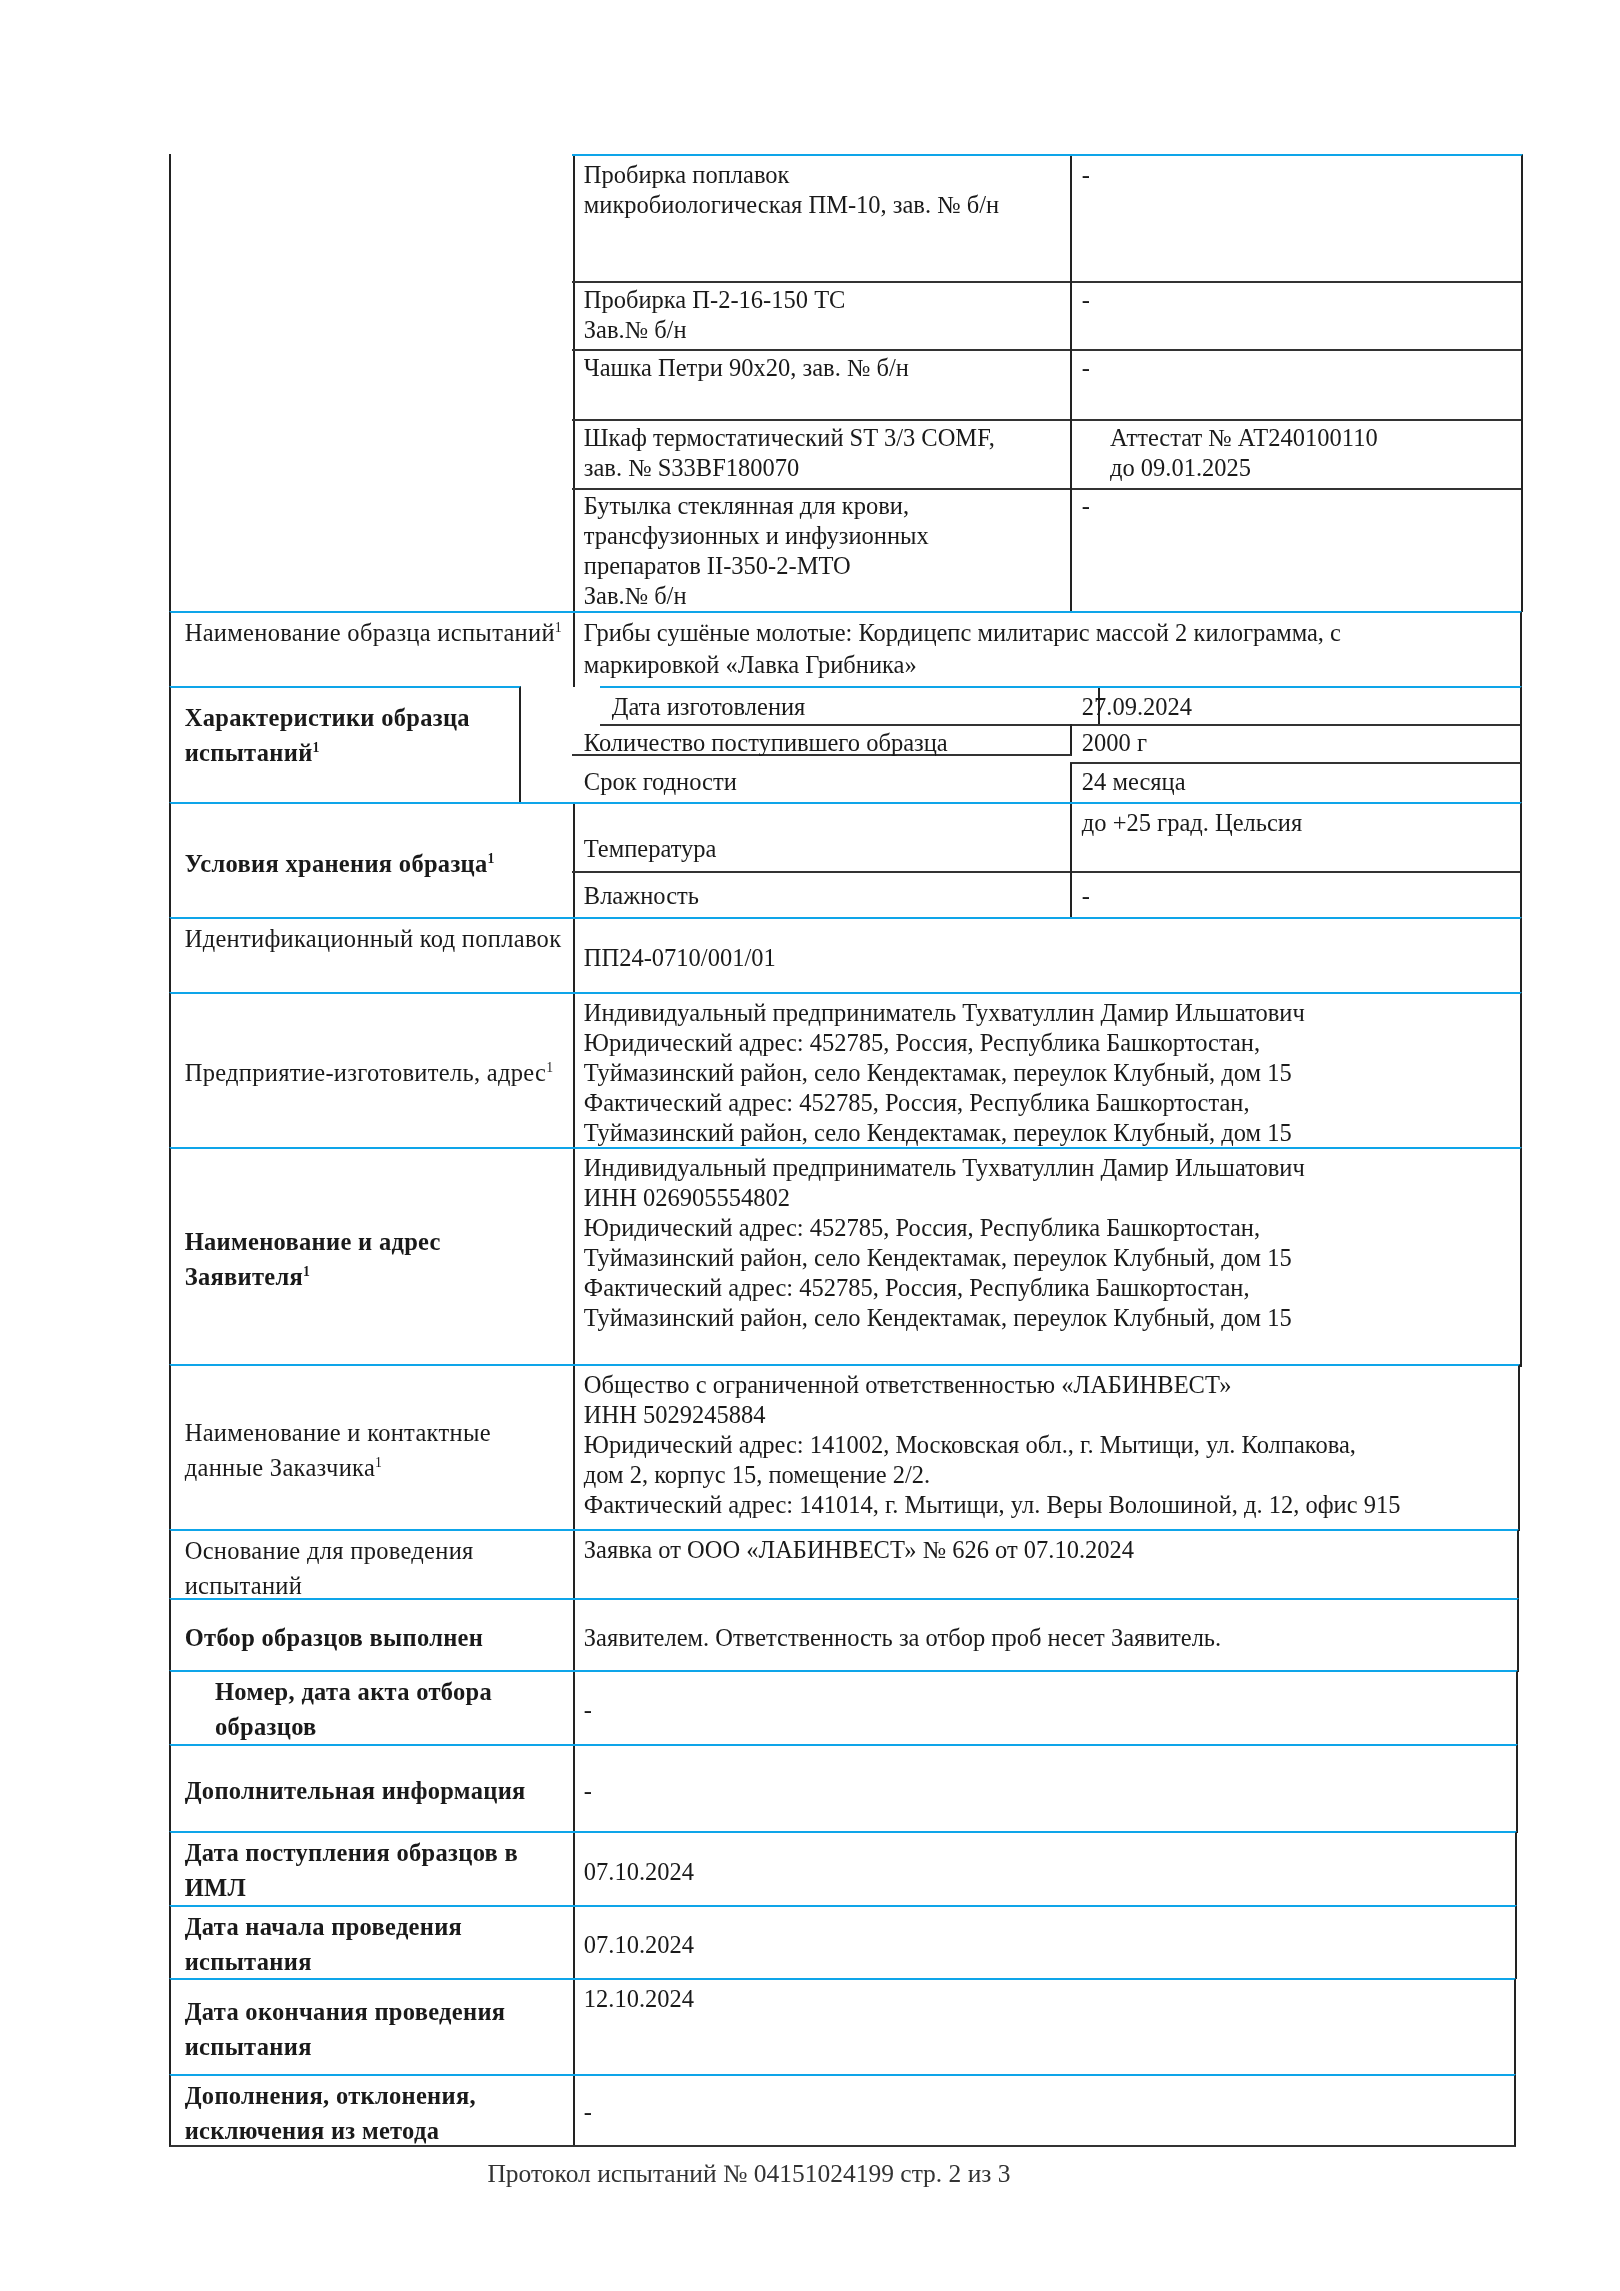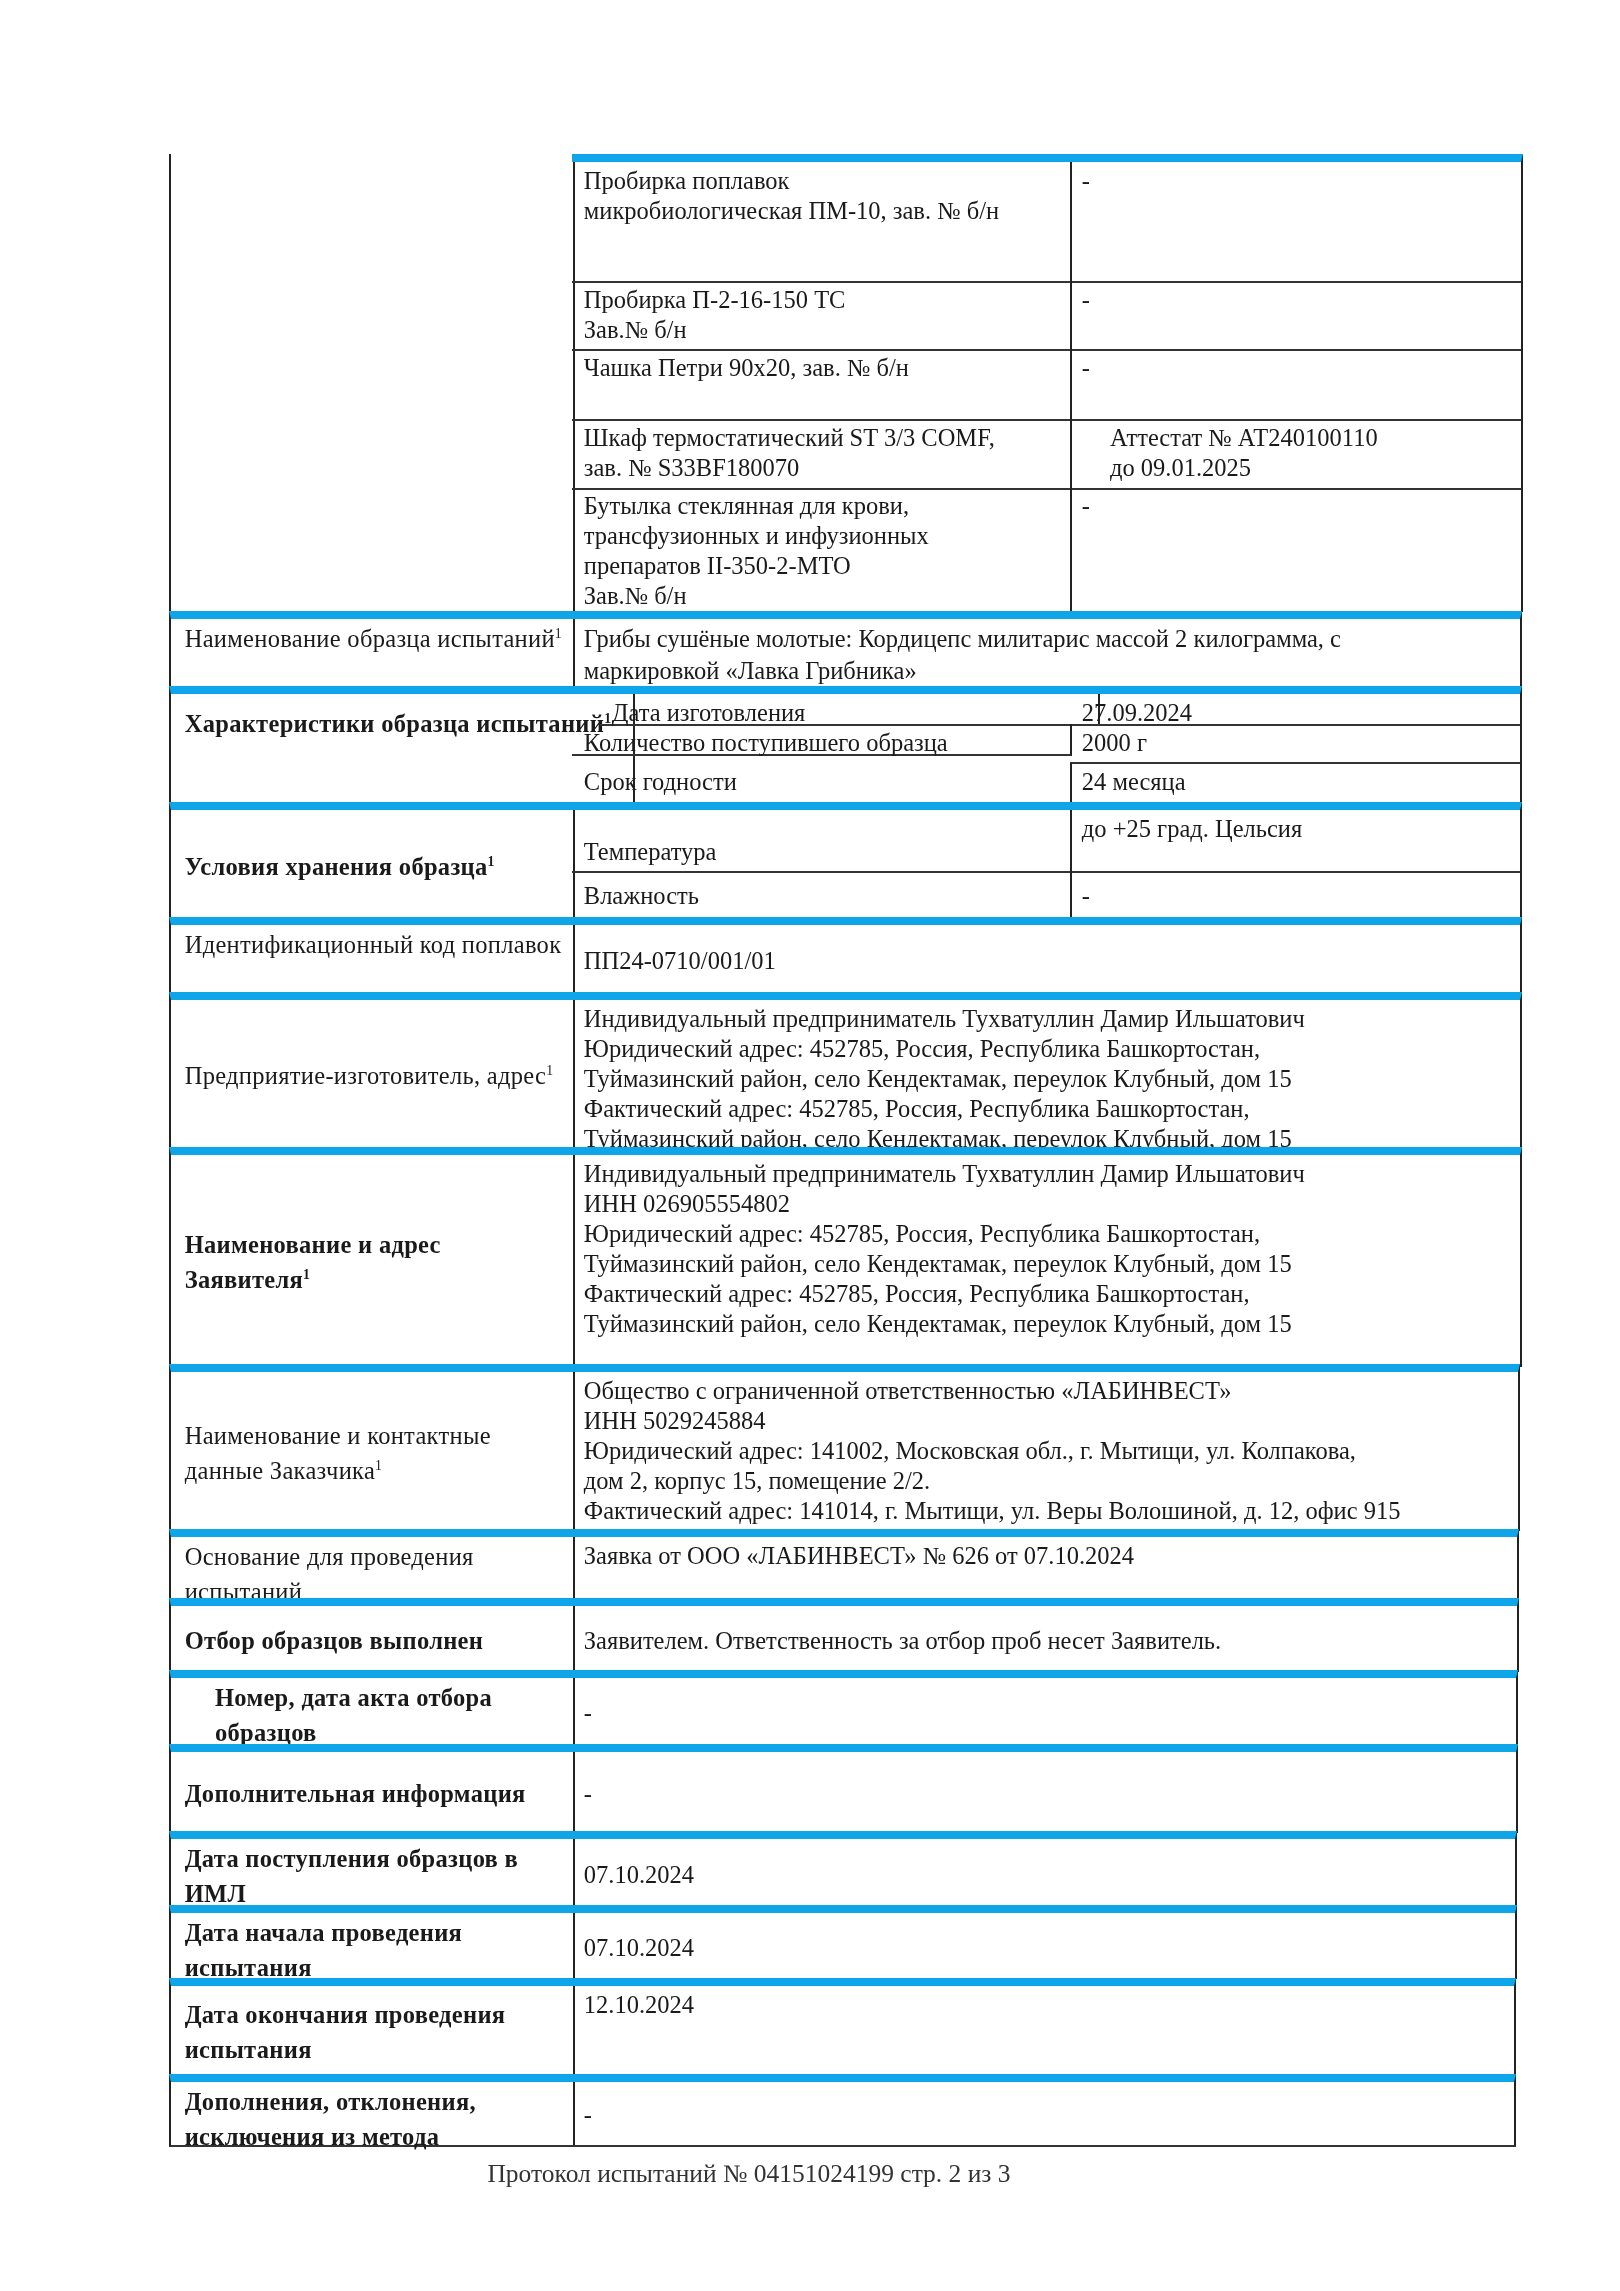--- a/index.html
+++ b/index.html
@@ -2,21 +2,21 @@
 <html><head>
 <meta charset="utf-8">
 <style>
   html, body { margin: 0; padding: 0; background: #ffffff; }
   body { width: 1620px; height: 2292px; position: relative; overflow: hidden;
          font-family: "Liberation Serif", "DejaVu Serif", serif; color: #1a1a1a; }
   .page { position: absolute; left: 0; top: 0; width: 1620px; height: 2292px; }
   .abs { position: absolute; box-sizing: border-box; }
   .bl { border-left: 2px solid #222; }
   .br { border-right: 2px solid #222; }
-  .bt { border-top: 8px solid #0ea5e9; }
+  .bt { border-top: 2px solid #0ea5e9; }
   .bb { border-bottom: 2px solid #333; }
   .cell { font-size: 24.5px; line-height: 30px; padding: 3.9px 9.8px 0 11.8px; white-space: pre-line; }
   .label { font-size: 24.5px; line-height: 35px; padding: 2px 7.8px 0 13.7px; letter-spacing: 0.3px; }
   .label.bold { font-weight: bold; }
   .vcenter { display: flex; align-items: center; }
   sup { font-size: 13.7px; line-height: 0; vertical-align: super; }
   .footer { position: absolute; left: 0; width: 1498px; top: 2159px; text-align: center;
             font-size: 25.5px; color: #333; }
 </style>
 </head>
@@ -47,21 +47,21 @@
 препаратов II-350-2-МТО
 Зав.№ б/н</div>
   <div class="abs br cell" style="left:1070px; top:487px; width:453px; height:125px;">-</div>
 
   <div class="abs bt bl br label" style="left:169px; top:611px; width:406px; height:76px;">
     <span>Наименование образца испытаний</span><sup>1</sup>
   </div>
   <div class="abs bt br cell" style="left:572px; top:611px; width:950px; height:76px; line-height:32px;">Грибы сушёные молотые: Кордицепс милитарис массой 2 килограмма, с
 маркировкой «Лавка Грибника»</div>
 
-  <div class="abs bt bl br label bold" style="left:169px; top:686px; width:466px; height:118px; padding-top:11.8px;">
+  <div class="abs bt bl br label bold" style="left:169px; top:686px; width:352px; height:118px; padding-top:11.8px;">
     <span>Характеристики образца испытаний</span><sup>1</sup>
   </div>
   <div class="abs bt bb br cell" style="left:600px; top:686px; width:500px; height:40px;">Дата изготовления</div>
   <div class="abs bt bb br cell" style="left:1070px; top:686px; width:452px; height:40px;">27.09.2024</div>
   <div class="abs bb br cell" style="left:572px; top:724px; width:500px; height:32px;">Количество поступившего образца</div>
   <div class="abs bb br cell" style="left:1070px; top:724px; width:452px; height:40px;">2000 г</div>
   <div class="abs br cell" style="left:572px; top:763px; width:500px; height:41px;">Срок годности</div>
   <div class="abs br cell" style="left:1070px; top:763px; width:452px; height:41px;">24 месяца</div>
 
   <div class="abs bt bl br label bold vcenter" style="left:169px; top:802px; width:406px; height:118px;">

